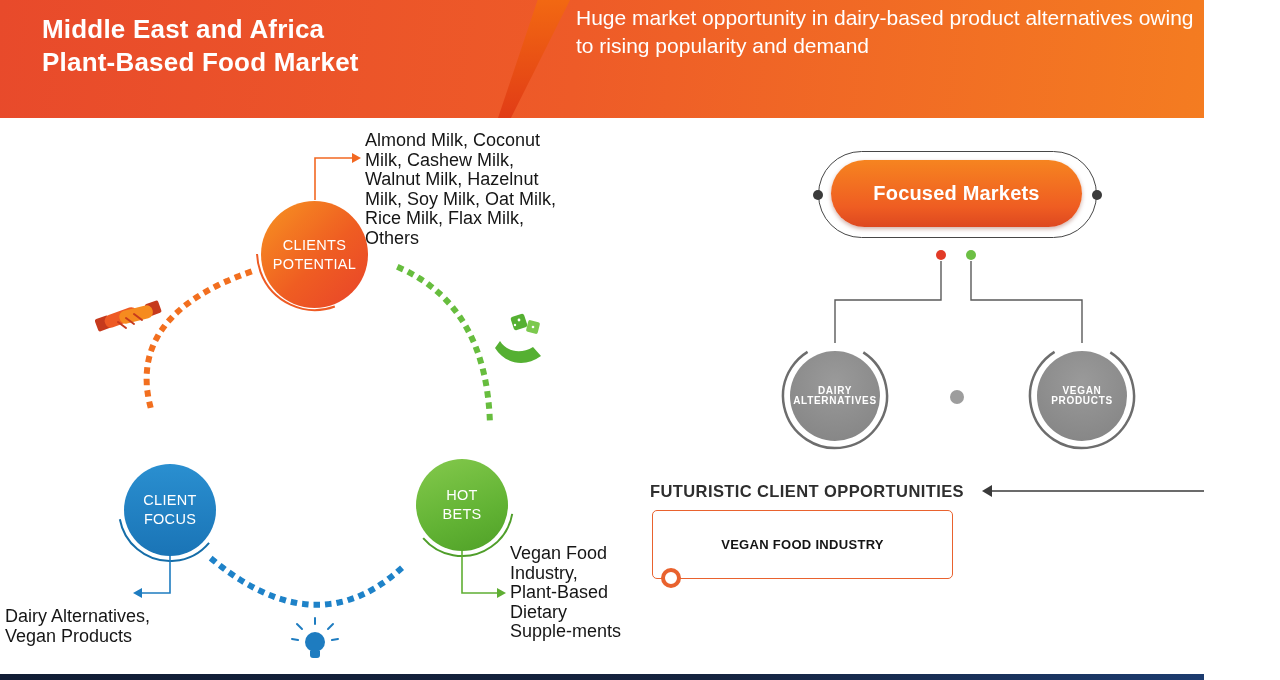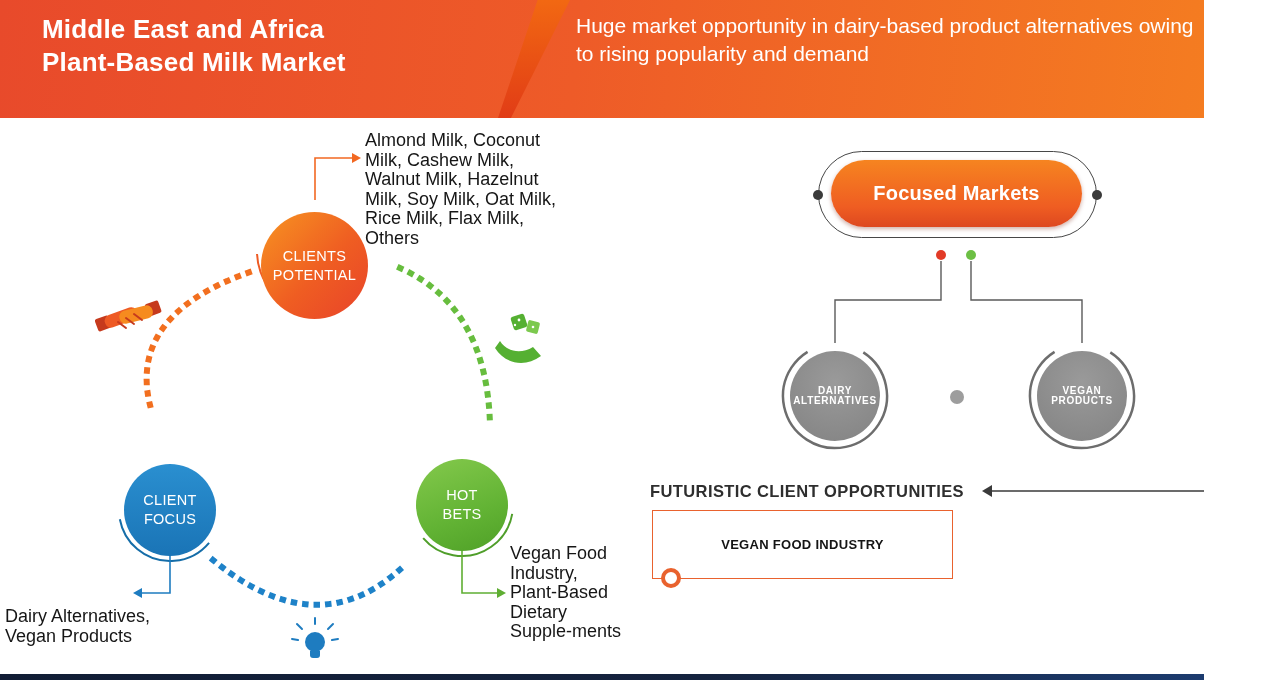--- a/index.html
+++ b/index.html
@@ -7,31 +7,31 @@
   .stage{position:relative;width:1204px;height:680px;background:#fff;overflow:hidden;}
 
   
   .header{position:absolute;left:0;top:0;width:1280px;height:118px;
     background:linear-gradient(96deg,#e84a2b 0%,#ee5b28 45%,#f58020 100%);z-index:5;}
   .header-seam{position:absolute;left:498px;top:0;width:72px;height:118px;
     background:linear-gradient(180deg,#f26812,#e13c16);
     clip-path:polygon(55% 0,100% 0,18% 100%,0 100%);}
   .title-block{position:absolute;left:42px;top:13px;color:#fff;font-weight:bold;
     font-size:26px;line-height:33px;letter-spacing:.2px;}
-  .subtitle{position:absolute;left:576px;top:12px;width:640px;color:#fff;
+  .subtitle{position:absolute;left:576px;top:4px;width:640px;color:#fff;
     font-size:21px;line-height:28px;font-weight:normal;}
 
   
   .lines{position:absolute;left:0;top:0;z-index:1;}
 
   
   .node{position:absolute;border-radius:50%;display:flex;flex-direction:column;
     align-items:center;justify-content:center;color:#fff;text-align:center;z-index:2;}
   .node span{display:block;font-size:14.5px;line-height:19px;letter-spacing:.3px;}
-  .node-clients{left:261px;top:212px;width:107px;height:107px;
+  .node-clients{left:261px;top:201px;width:107px;height:107px;
     background:linear-gradient(135deg,#f79421 0%,#ef5d22 55%,#e8432a 100%);}
   .node-focus{left:124px;top:464px;width:92px;height:92px;
     background:linear-gradient(180deg,#2a8fd0,#1a74b6);}
   .node-hotbets{left:416px;top:459px;width:92px;height:92px;
     background:linear-gradient(160deg,#84c94c 0%,#62b334 60%,#4fa027 100%);}
 
   .detail{position:absolute;font-size:18px;line-height:19.5px;color:#161616;z-index:2;}
   .detail-clients{left:365px;top:131px;width:205px;}
   .detail-focus{left:5px;top:577px;width:170px;margin-top:30px;}
   .detail-hotbets{left:510px;top:544px;width:112px;}
@@ -51,41 +51,41 @@
     background:radial-gradient(circle at 50% 35%,#9a9a9a,#828282);
     color:#fff;display:flex;flex-direction:column;align-items:center;justify-content:center;
     text-align:center;z-index:2;}
   .gray-node span{font-size:10px;font-weight:bold;letter-spacing:.7px;line-height:10px;}
   .gray-node.left{left:790px;top:351px;}
   .gray-node.right{left:1037px;top:351px;}
 
   
   .fmo-heading{position:absolute;left:650px;top:482px;font-size:16.5px;font-weight:bold;
     color:#2e2e2e;letter-spacing:.4px;z-index:2;}
-  .opp-box{position:absolute;top:510px;height:67px;border:1.6px solid #e9622e;border-radius:0;
+  .opp-box{position:absolute;top:510px;height:67px;border:1.6px solid #e9622e;border-radius:5px;
     background:#fff;display:flex;align-items:center;justify-content:center;z-index:2;}
   .opp-box.first{left:652px;width:299px;}
   .opp-box.second{left:965px;width:304px;}
   .opp-box .lbl{font-size:13px;font-weight:bold;color:#141414;letter-spacing:.3px;}
   .opp-ring{position:absolute;left:8px;bottom:-10px;width:12px;height:12px;
     border:4px solid #e9622e;border-radius:50%;background:#fff;}
 
   .bottom-bar{position:absolute;left:0;bottom:0;width:1280px;height:6px;
     background:linear-gradient(90deg,#111d35 0%,#15233f 55%,#1d3f76 100%);z-index:6;}
 </style>
 </head>
 <body>
 
 <div class="stage">
 
   <div class="header">
     <div class="header-seam"></div>
     <div class="title-block">
       <div>Middle East and Africa</div>
-      <div>Plant-Based Milk Market</div>
+      <div>Plant-Based Food Market</div>
     </div>
     <div class="subtitle">Huge market opportunity in dairy-based product alternatives owing to rising popularity and demand</div>
   </div>
 
   <svg class="lines" width="1280" height="680" viewBox="0 0 1280 680">
 
     <path d="M150,405 Q128,315 250,272" fill="none" stroke="#f26f1f" stroke-width="6" stroke-dasharray="0.5 11" stroke-linecap="square"></path>
     <path d="M400,268 Q487,307 490,425" fill="none" stroke="#67bd3e" stroke-width="6" stroke-dasharray="0.5 11" stroke-linecap="square"></path>
     <path d="M213,560 Q320,648 407,563" fill="none" stroke="#1e82c8" stroke-width="6" stroke-dasharray="0.5 11" stroke-linecap="square"></path>
 

